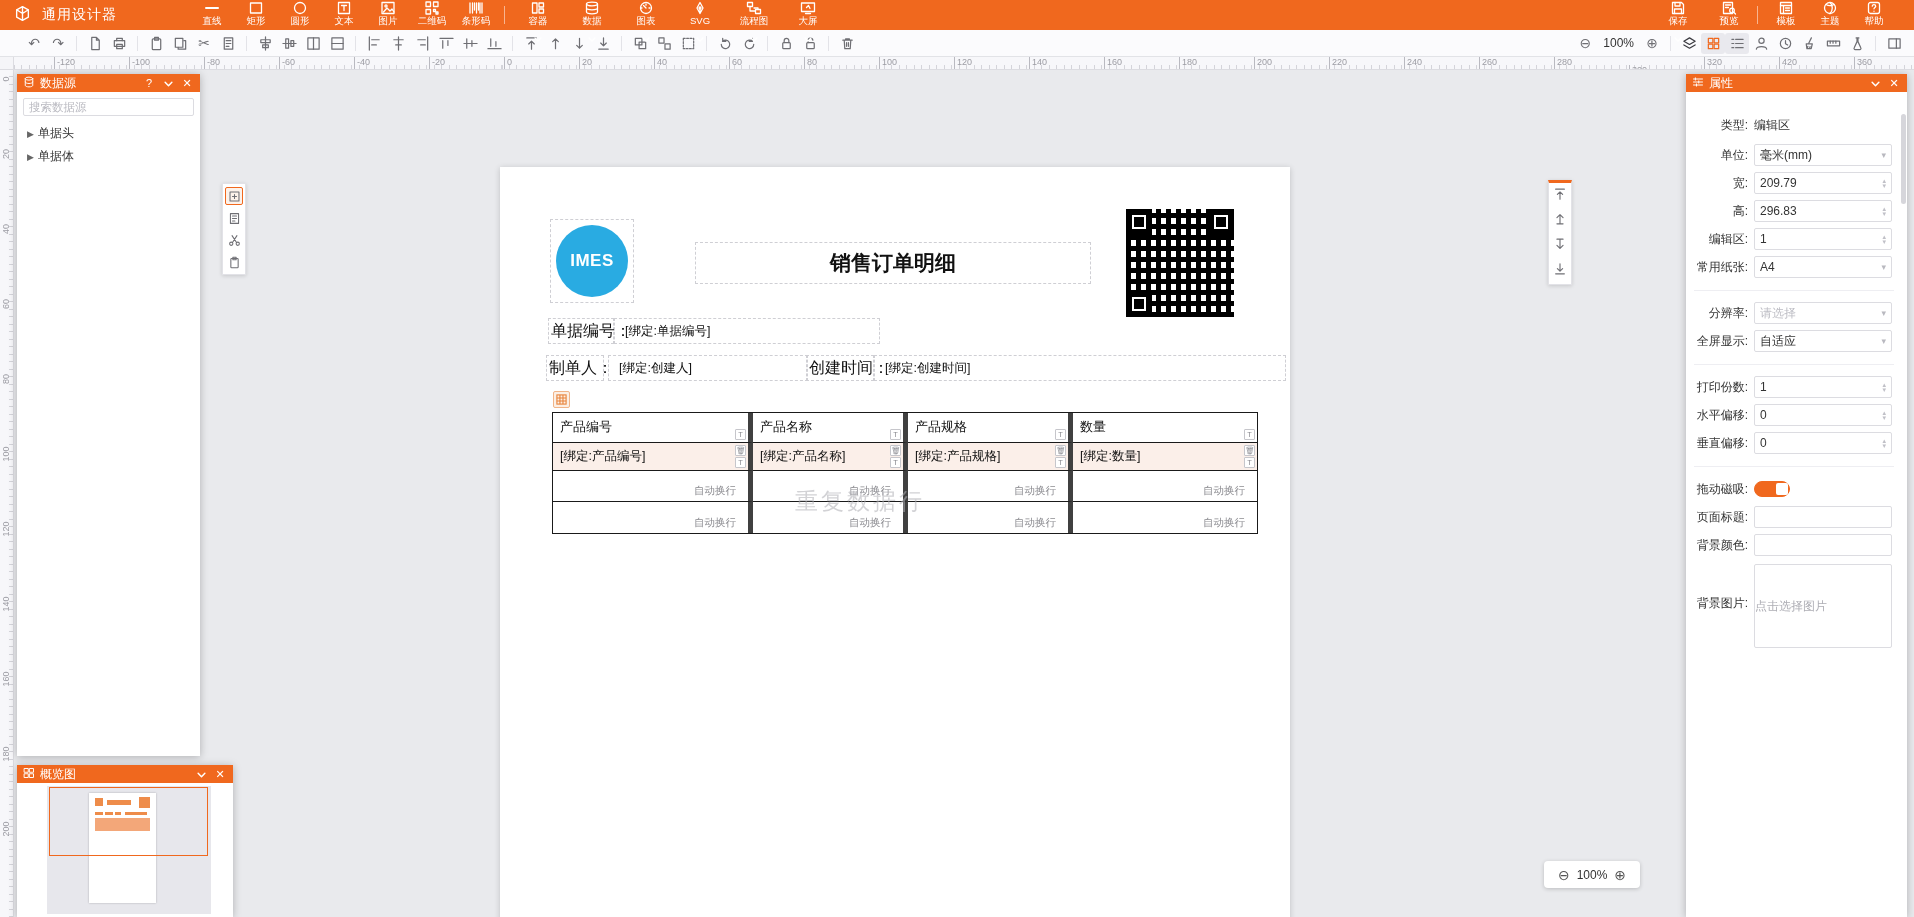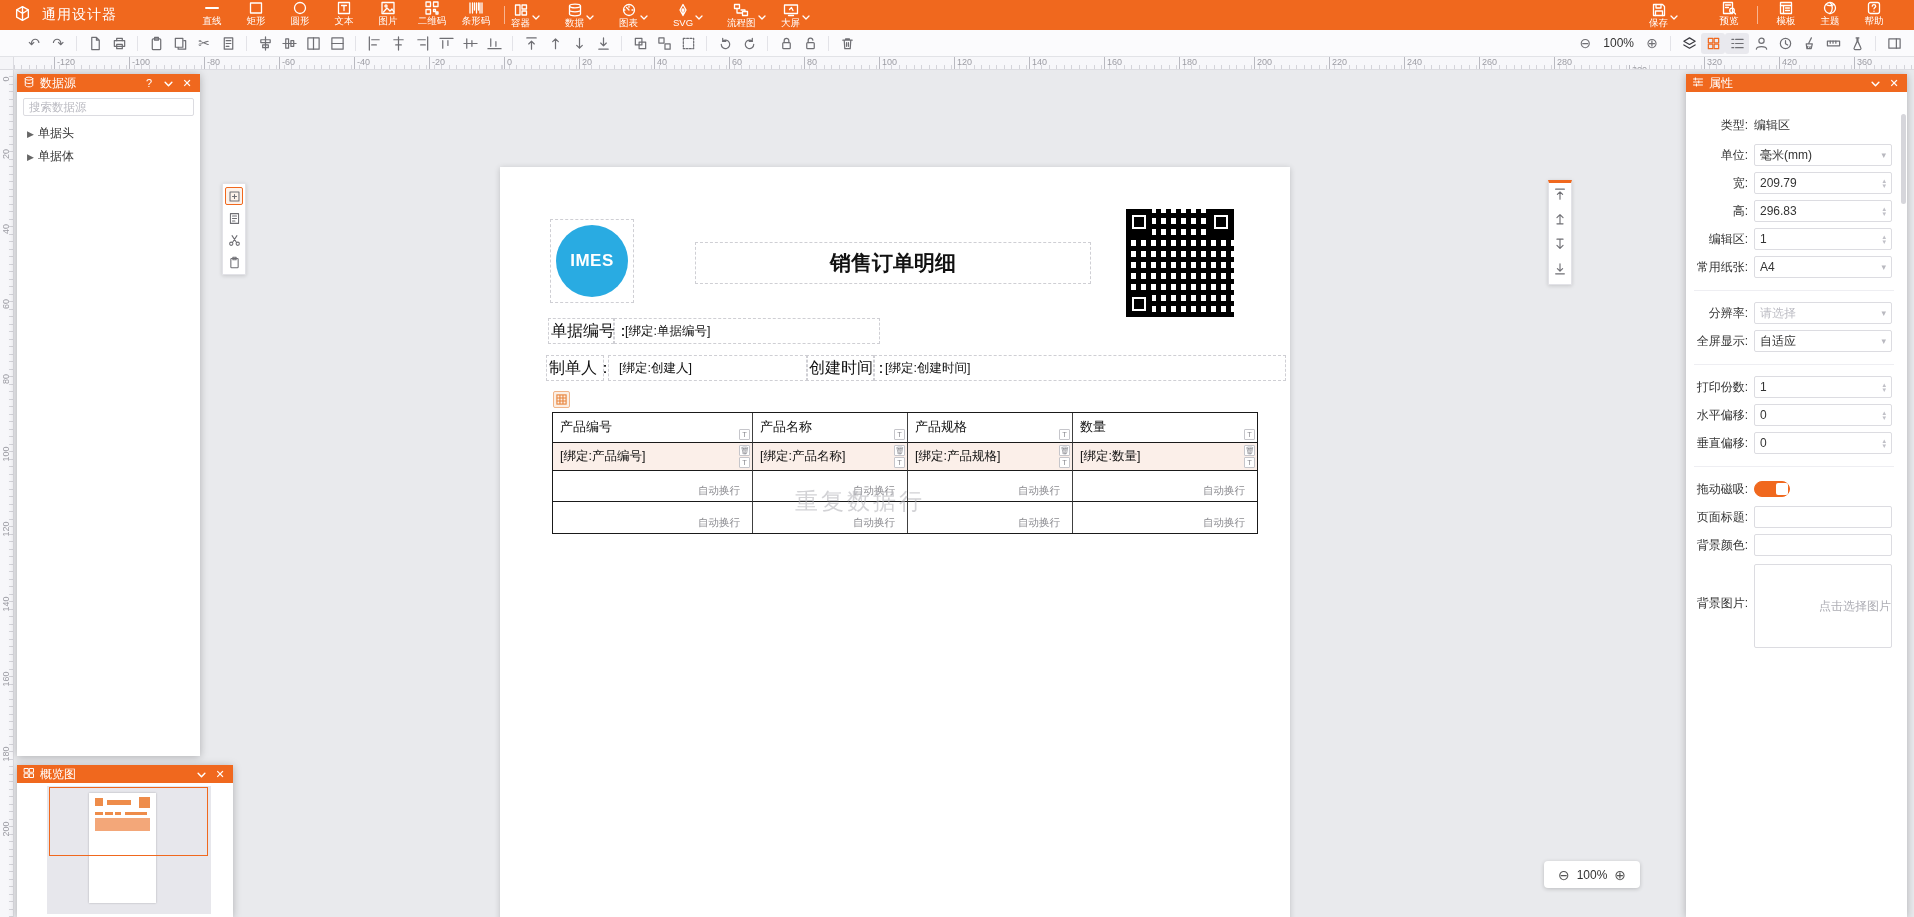--- a/index.html
+++ b/index.html
@@ -5,21 +5,21 @@
 *{margin:0;padding:0;box-sizing:border-box}
 body{font-family:"Liberation Sans","DejaVu Sans",sans-serif;background:#d8d8dc}
 .screen{position:relative;width:1914px;height:917px;overflow:hidden;background:#E9EAED;font-family:"Liberation Sans","DejaVu Sans",sans-serif}
 
 .topbar{position:absolute;left:0;top:0;width:100%;height:30px;background:#F0681E;display:flex;align-items:center;color:#fff;z-index:40}
 .brand{display:flex;align-items:center;gap:11px;padding-left:14px;width:190px}
 .brand .bt{font-size:14px;letter-spacing:1px}
 .tool{width:44px;height:30px;display:flex;flex-direction:column;align-items:center;justify-content:flex-start;cursor:pointer}
 .tool .tic{height:15px;display:flex;align-items:center}
 .tool .tlb{font-size:9.5px;line-height:11px;white-space:nowrap}
-.dtool{width:54px;flex-direction:row;gap:2px}
+.dtool{width:54px;flex-direction:column;gap:2px}
 .dtool .cwrap{display:flex;flex-direction:column;align-items:center}
 .tsep{width:1px;height:18px;background:rgba(255,255,255,.5);margin:0 6px}
 .topsp{flex:1}
 .tright{display:flex;align-items:center;padding-right:18px}
 svg.wic{fill:none;stroke:#fff;stroke-width:1.3;stroke-linecap:round;stroke-linejoin:round}
 
 .tb2{position:absolute;left:0;top:30px;width:100%;height:27px;background:#FBFBFD;border-bottom:1px solid #E2E3E7;display:flex;align-items:center;z-index:39;padding-left:22px}
 .ti{width:24px;height:21px;display:flex;align-items:center;justify-content:center;border-radius:3px;cursor:pointer;color:#6f6f74;font-size:14px}
 .ti.bg{background:#E9E9EE}
 .sep2{width:1px;height:15px;background:#E3E3E8;margin:0 6px}
@@ -42,21 +42,21 @@
 .logo-c{position:absolute;border-radius:50%;background:#29ABE2;display:flex;align-items:center;justify-content:center;color:#fff;font-weight:bold;font-size:17px;letter-spacing:.5px}
 .doctitle{display:flex;align-items:center;justify-content:center;font-size:21px;font-weight:bold;color:#111}
 .qr{position:absolute;background:
  repeating-linear-gradient(90deg,#000 0 5px,transparent 5px 10px),
  repeating-linear-gradient(0deg,#000 0 5px,#fff 5px 11px)}
 .fnd{position:absolute;width:26px;height:26px;border:6px solid #000;background:#fff}
 .fnd i{position:absolute;left:2px;top:2px;width:10px;height:10px;background:#000;display:block}
 .flab{font-size:16px;color:#111;line-height:24px;padding-left:2px;white-space:nowrap}
 .fval{font-size:12.5px;color:#111;line-height:24px;padding-left:10px;white-space:nowrap}
 .tbl{position:absolute;left:52px;top:245px;border:1px solid #1a1a1a;display:grid;grid-template-columns:200px 155px 165px 184px;grid-template-rows:30px 28px 31px 31px}
-.tc{border-right:1px solid #404040;border-bottom:1px solid #1a1a1a;position:relative;font-size:13px;color:#111;padding:5px 7px;overflow:hidden}
+.tc{border-right:5px solid #404040;border-bottom:1px solid #1a1a1a;position:relative;font-size:13px;color:#111;padding:5px 7px;overflow:hidden}
 .tc:nth-child(4n){border-right:none}
 .tc.lastrow{border-bottom:none}
 .tc.bindc{background:#FBEFE9;font-size:12.5px}
 .tc.wrapc{font-size:10.5px;color:#8d8d92;display:flex;align-items:flex-end;justify-content:flex-end;padding:3px 12px 3px 7px}
 .badge{position:absolute;right:2px;width:11px;height:11px;border:1px solid #c6c6cb;background:#fff;color:#8a8a90;font-size:7.5px;line-height:10px;text-align:center;border-radius:1px}
 .bT{bottom:2px}.bDel{top:2px}
 .wmark{position:absolute;left:360px;top:334px;transform:translate(-50%,-50%);font-size:23px;color:#aeaeb4;opacity:.55;letter-spacing:3px;white-space:nowrap;z-index:2}
 .tblicon{position:absolute;left:53px;top:224px;width:17px;height:17px;background:#FCEFE4;border:1px solid #F0B488;border-radius:2px;display:flex;align-items:center;justify-content:center}
 
 .fltL{position:absolute;left:208px;top:113px;width:24px;background:#fff;border:1px solid #E2E2E7;box-shadow:0 1px 4px rgba(0,0,0,.15);padding:3px 2px;display:flex;flex-direction:column;gap:4px;align-items:center;z-index:6}
@@ -86,21 +86,21 @@
 .plab{position:absolute;left:0;width:62px;text-align:right;line-height:22px;color:#333;white-space:nowrap}
 .pctl{position:absolute;left:68px;width:138px;height:22px;border:1px solid #DCDCE1;border-radius:2px;background:#fff;display:flex;align-items:center;padding:0 5px;color:#333}
 .pctl .cv{flex:1;font-size:12px;white-space:nowrap;overflow:hidden}
 .pctl .cv.ph{color:#BDBDC4}
 .pctl .caret{color:#B9B9C0;font-size:9px}
 .stp{display:flex;flex-direction:column;line-height:5px;color:#C0C0C7;font-size:7px}
 .ptext{position:absolute;left:68px;line-height:22px;color:#333}
 .pin{position:absolute;left:68px;width:138px;height:22px;border:1px solid #DCDCE1;border-radius:2px;font-family:inherit;font-size:12px;padding:0 5px}
 .tgl{position:absolute;left:68px;top:3px;width:36px;height:16px;border-radius:9px;background:#F0681E;border:1px solid #F0681E}
 .tgl i{position:absolute;right:1px;top:1px;width:12px;height:12px;background:#fff;border-radius:2px;display:block}
-.imgbox{position:absolute;left:68px;top:472px;width:138px;height:84px;border:1px solid #DCDCE1;border-radius:2px;display:flex;align-items:center;justify-content:flex-end;color:#ADADB4;font-size:12px;cursor:pointer}
+.imgbox{position:absolute;left:68px;top:472px;width:138px;height:84px;border:1px solid #DCDCE1;border-radius:2px;display:flex;align-items:center;justify-content:flex-start;color:#ADADB4;font-size:12px;cursor:pointer}
 .pdiv{position:absolute;left:8px;width:200px;border-top:1px solid #EEEEF2}
 .psb{position:absolute;right:1px;top:22px;width:5px;height:90px;background:#D6D6DB;border-radius:3px}
 </style>
 </head>
 <body>
 
 <div class="screen">
 
   <header class="topbar">
     <div class="brand">

